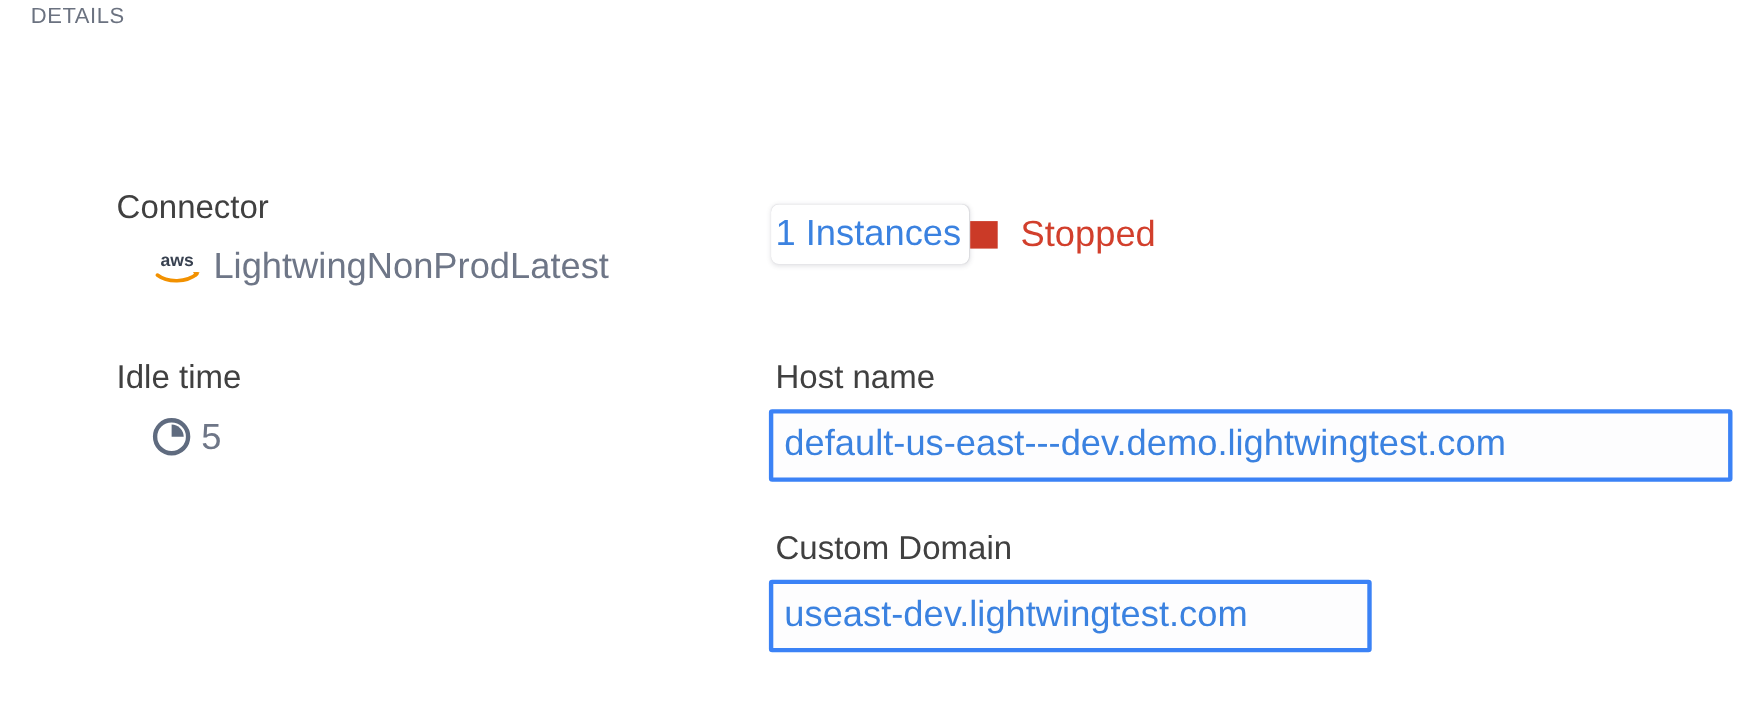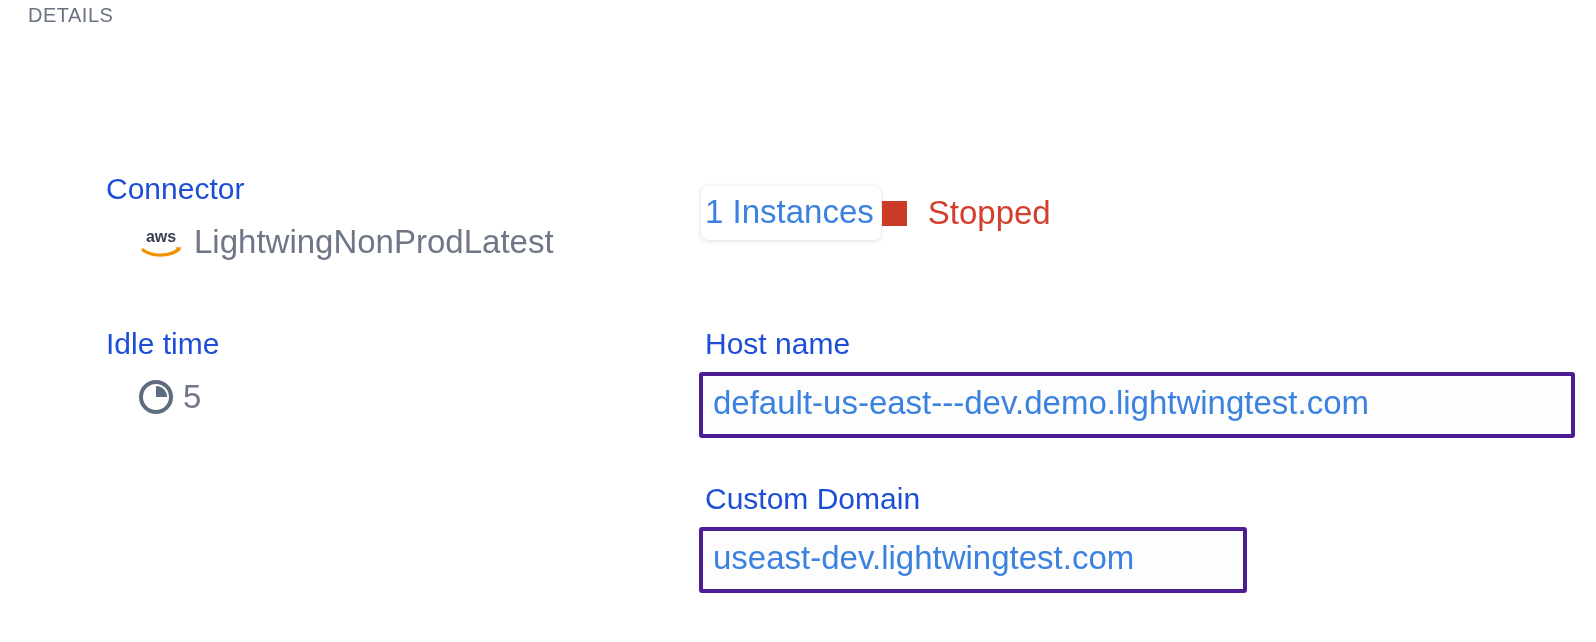--- a/index.html
+++ b/index.html
@@ -48,21 +48,21 @@
   .col {
     position: absolute;
     top: 0;
   }
   .col-left  { left: 106px; }
   .col-right { left: 705px; }
 
   .field-label {
     font-size: 30px;
     line-height: 34px;
-    color: #1d4ed8;
+    color: #404040;
     font-weight: 400;
     white-space: nowrap;
   }
   .field-value {
     margin-top: 16px;
     font-size: 33px;
     line-height: 40px;
     color: #6e7687;
     font-weight: 400;
     white-space: nowrap;
@@ -130,21 +130,21 @@
     font-size: 33px;
     line-height: 38px;
     color: #d23f2c;
     margin-left: 21px;
     white-space: nowrap;
   }
 
   
   .highlight-box {
     display: inline-block;
-    border: 4px solid #4c1d95;
+    border: 4px solid #3b82f6;
     border-radius: 3px;
     background: #fdfdfe;
     padding: 5px 10px 9px 10px;
     margin-top: 11px;
     margin-left: -6px;
   }
   .highlight-box .link-text {
     font-size: 33px;
     line-height: 44px;
     color: #3b82e0;

